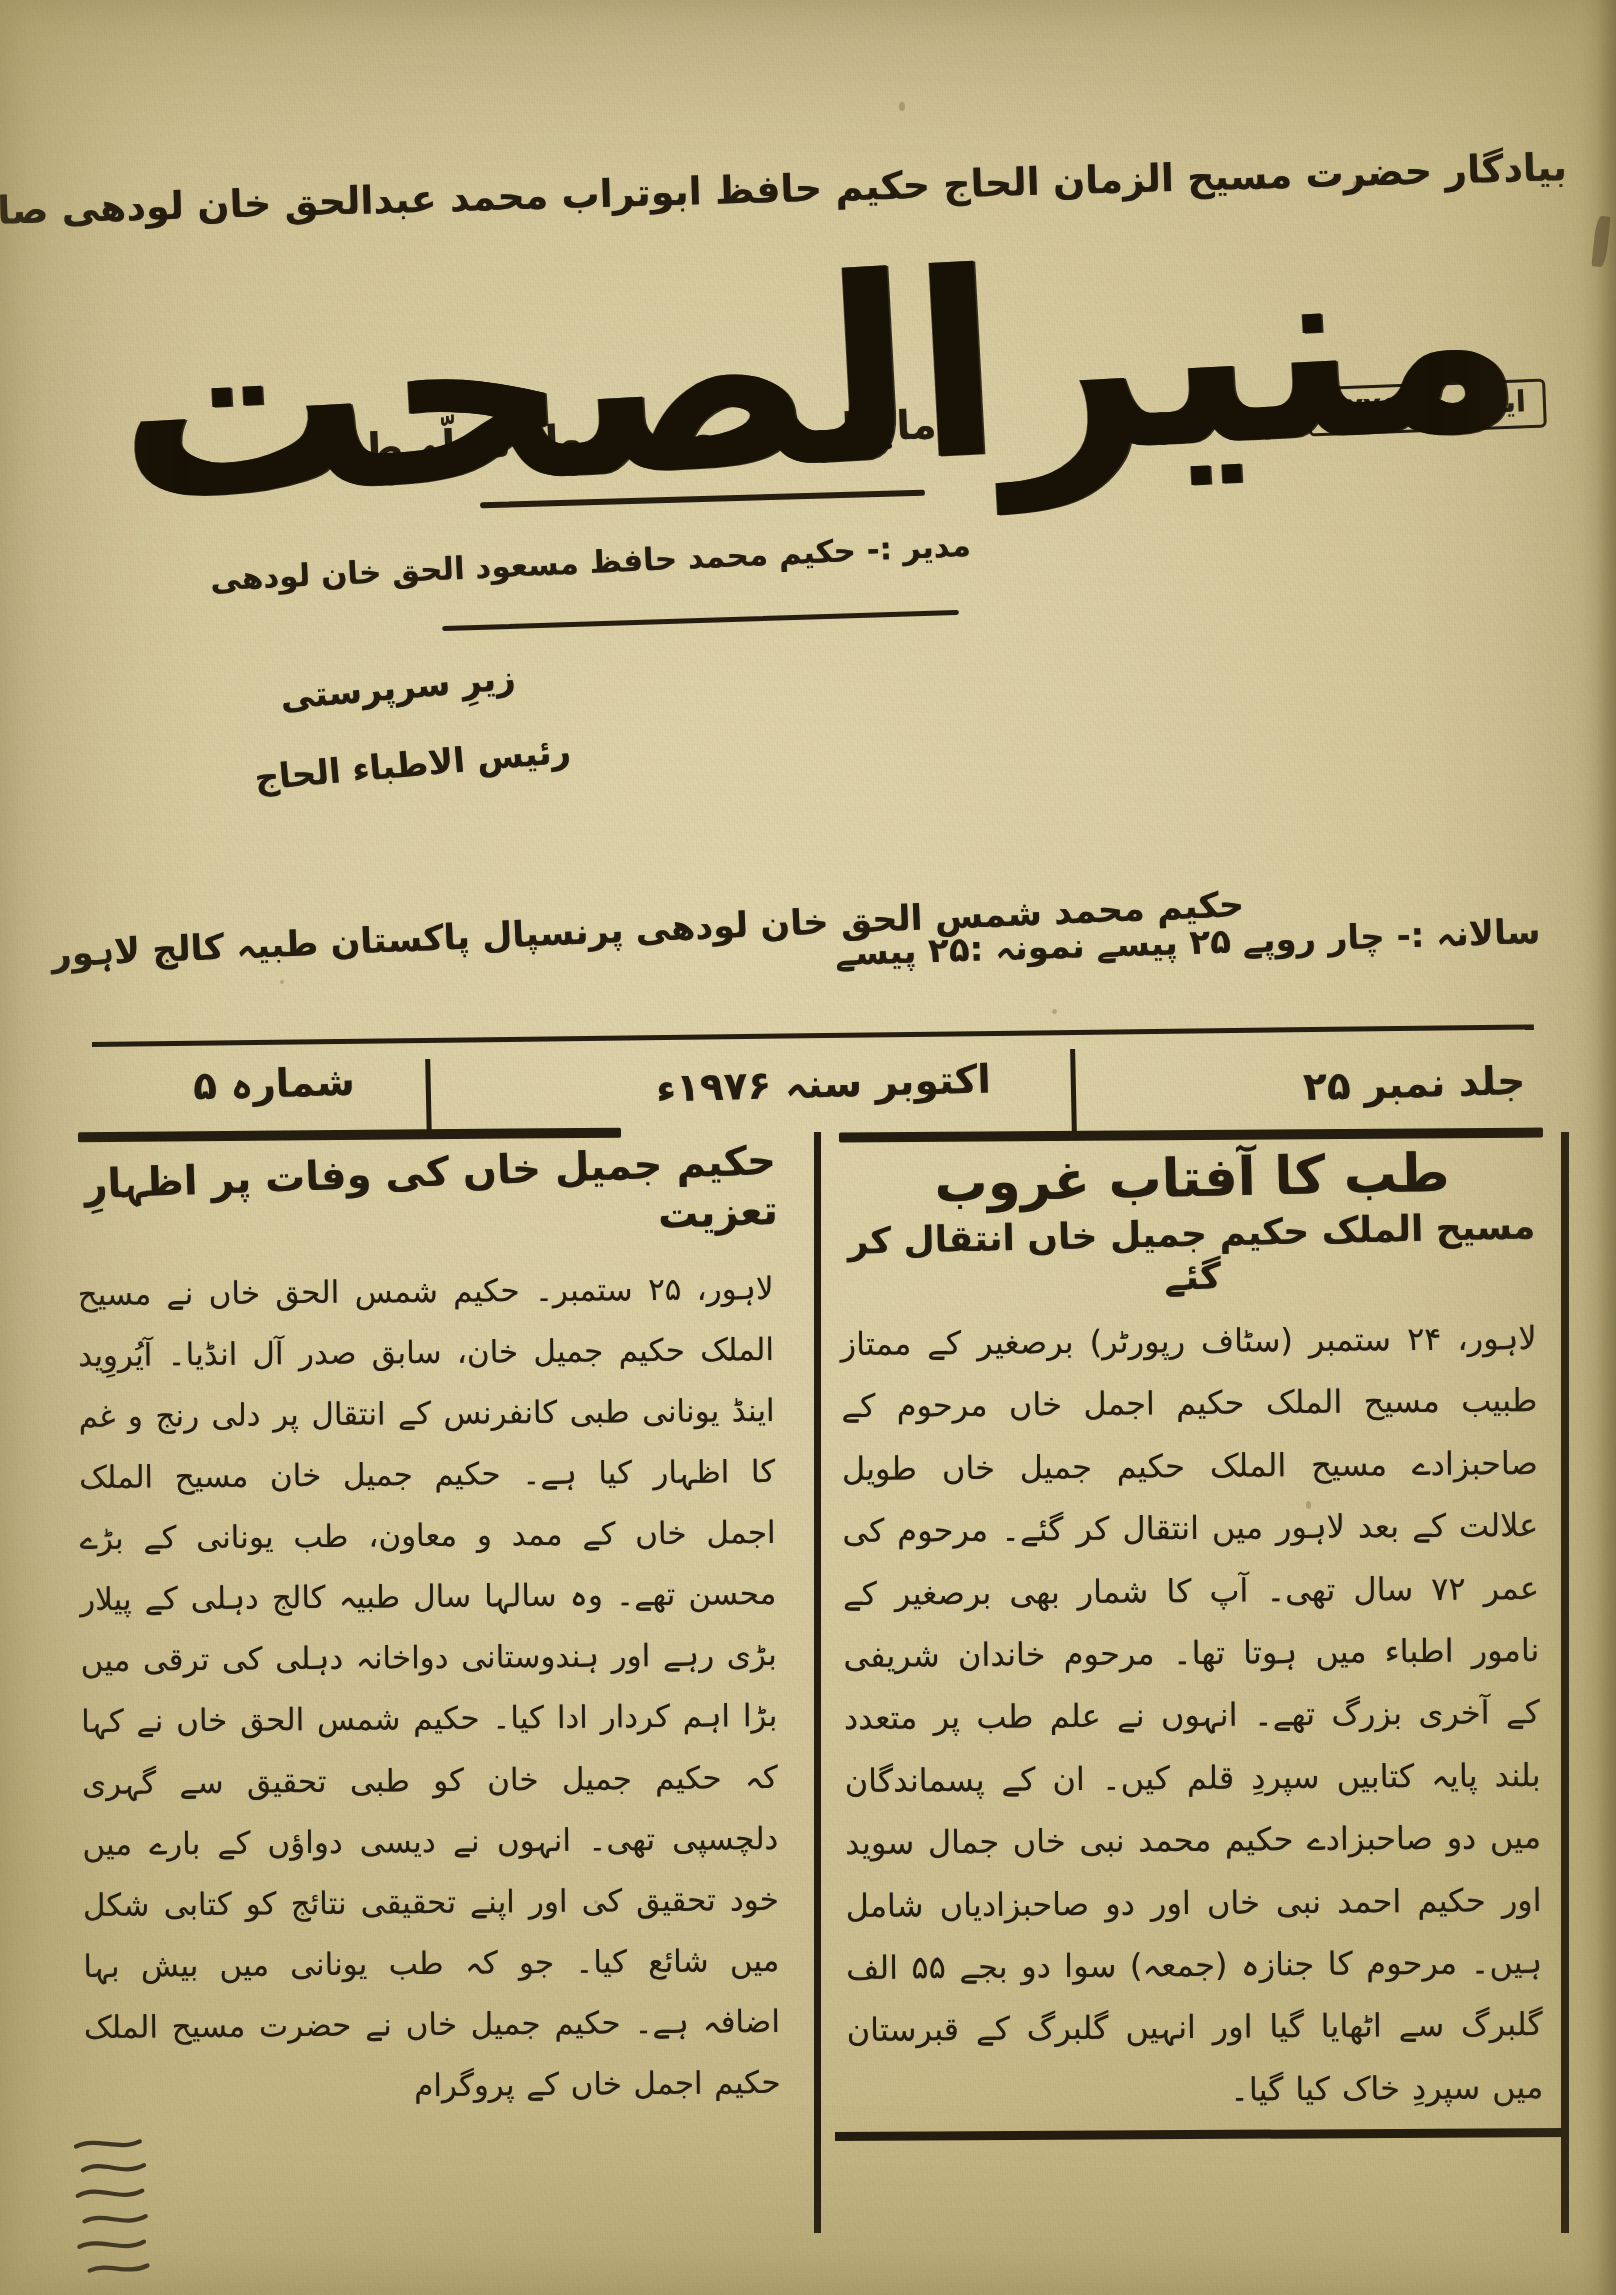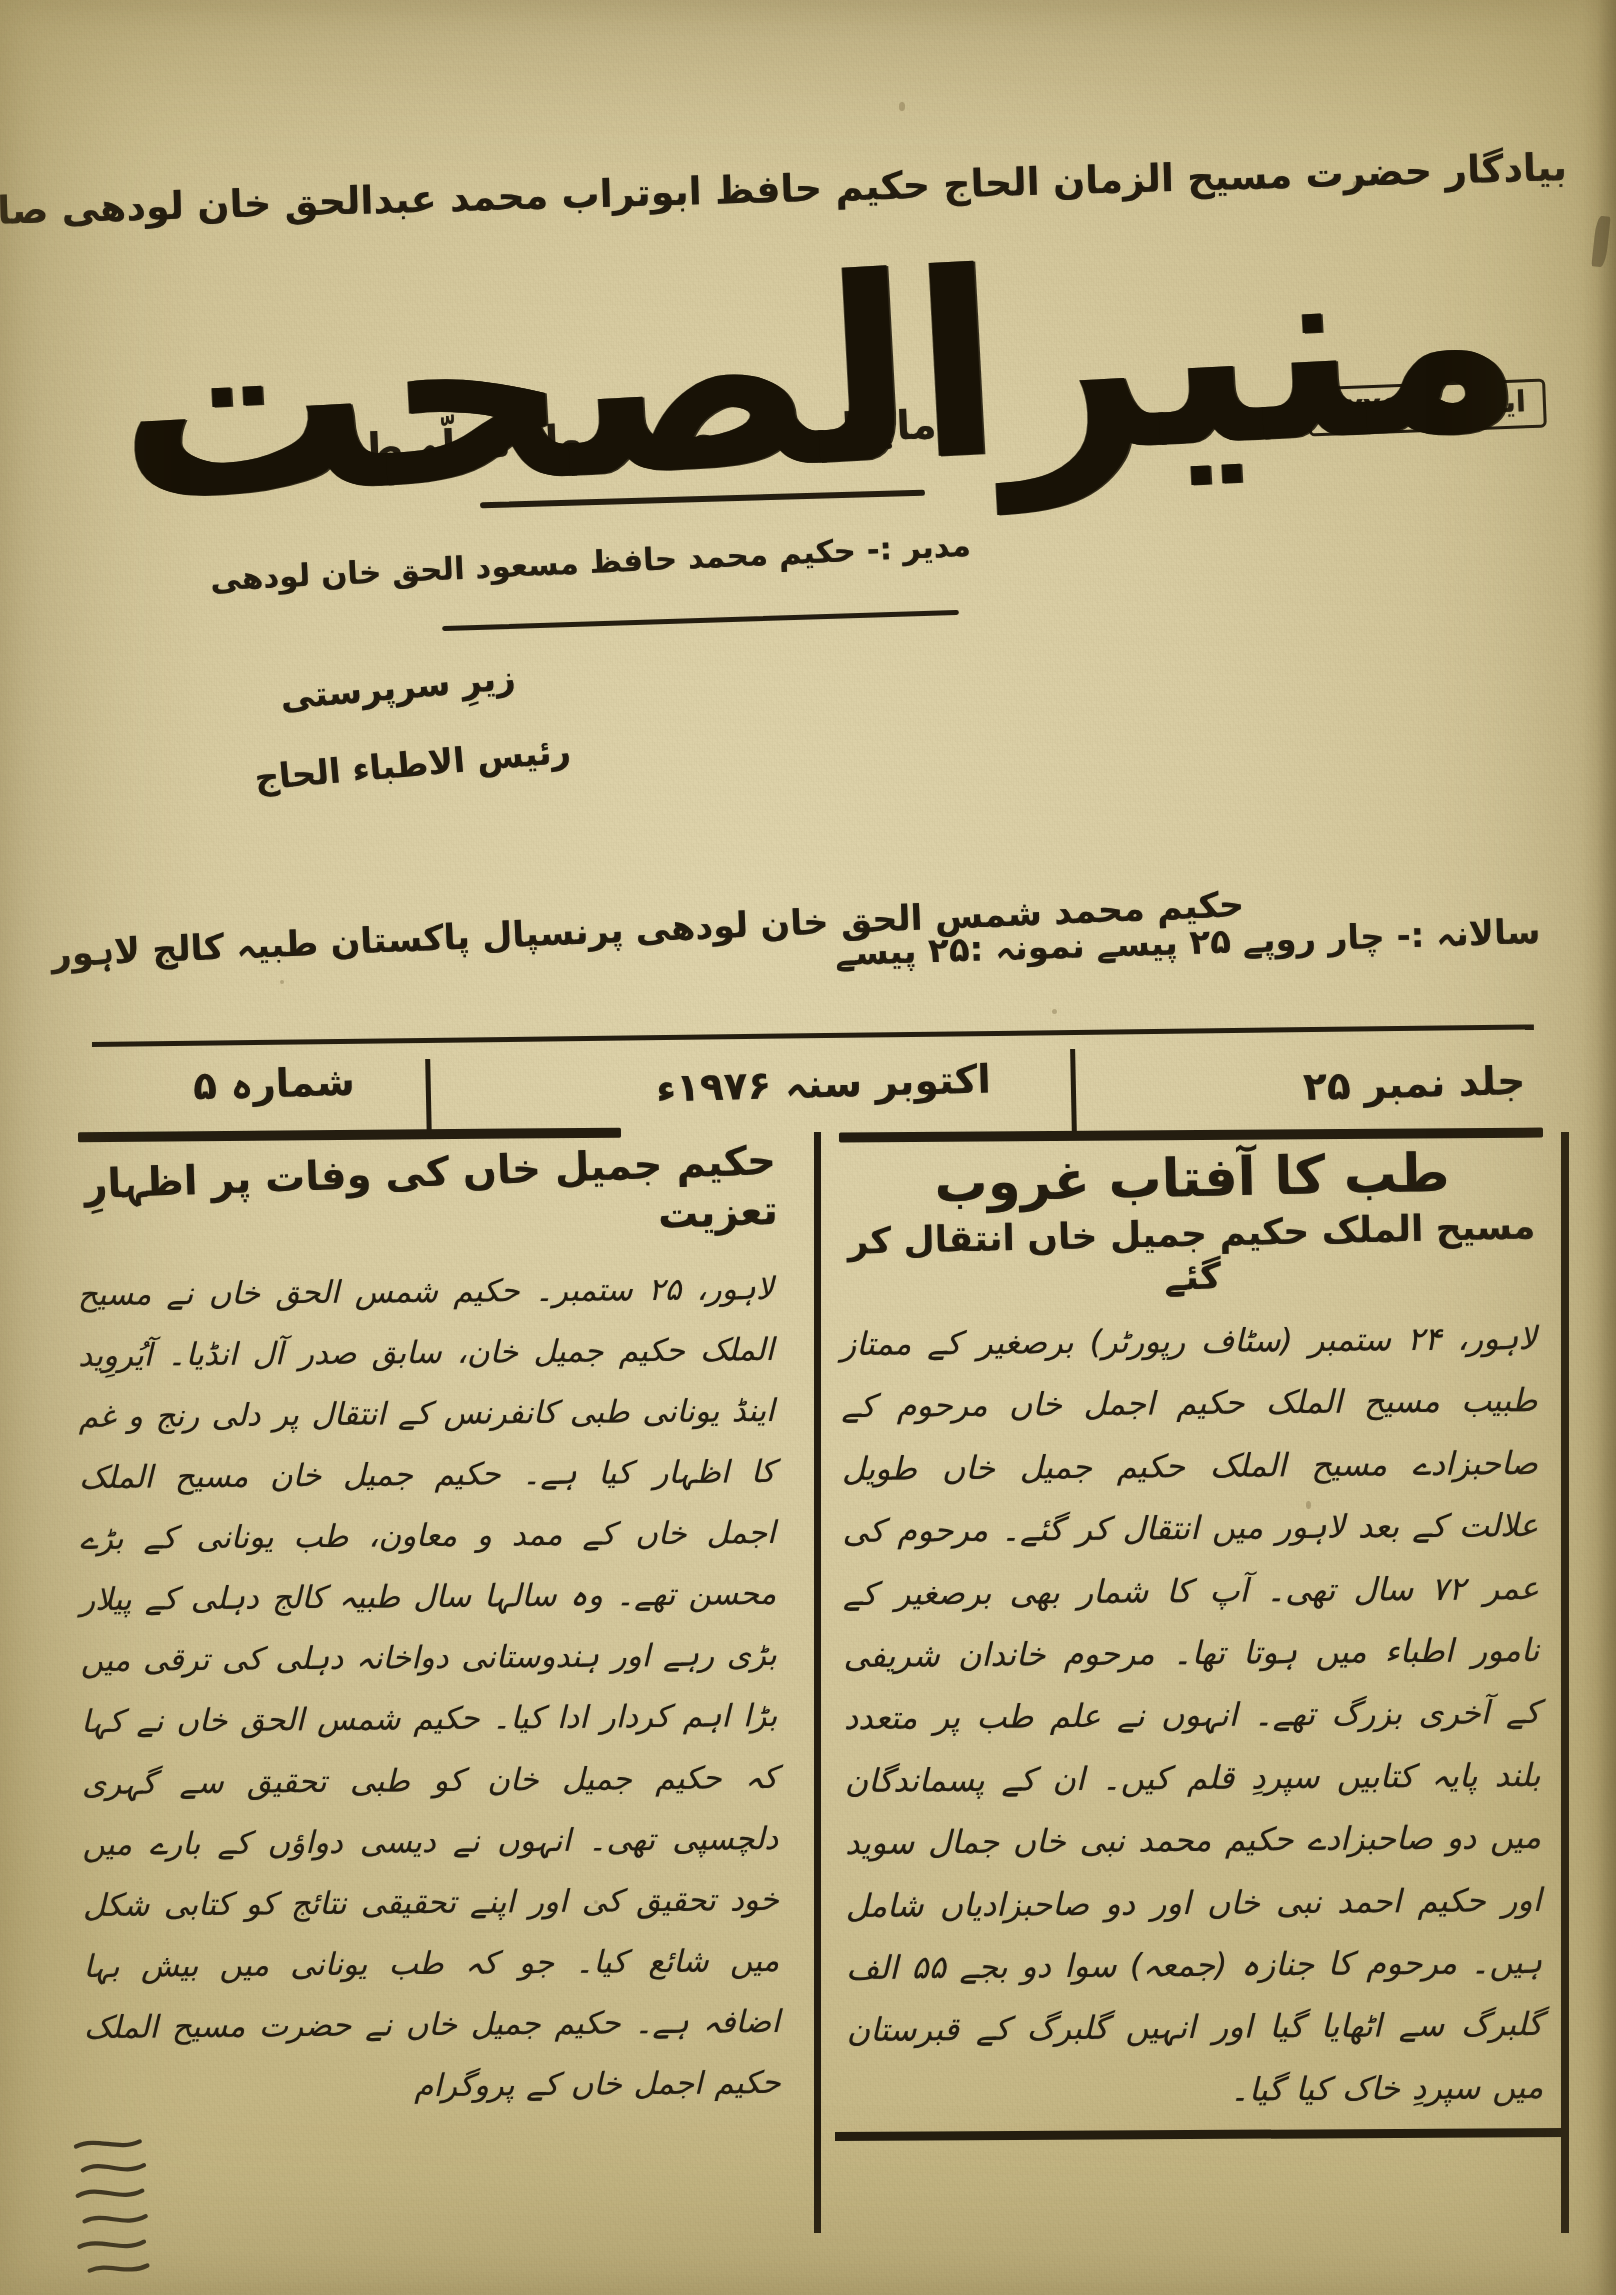--- a/index.html
+++ b/index.html
@@ -194,21 +194,20 @@
     font-size:40px;font-weight:700;line-height:1.25;
     transform:rotate(-2deg);text-align:right;
     margin-bottom:13.6px;
   }
   .body-text{
     font-size:32px;
     line-height:1.95;
     text-align:justify;
     text-align-last:right;
     word-spacing:1.7px;
-    font-style:italic;
   }
   .body-text p{margin:0 0 3.4px 0;transform:rotate(-.5deg);}
   .col.left .body-text{font-size:31px;line-height:1.97;}
 
   .bottom-rule{
     position:absolute;bottom:-13.6px;height:8.5px;background:#241d10;
   }
   .col.right .bottom-rule{right:-25.4px;width:730px;transform:rotate(-.3deg);}
 
   

